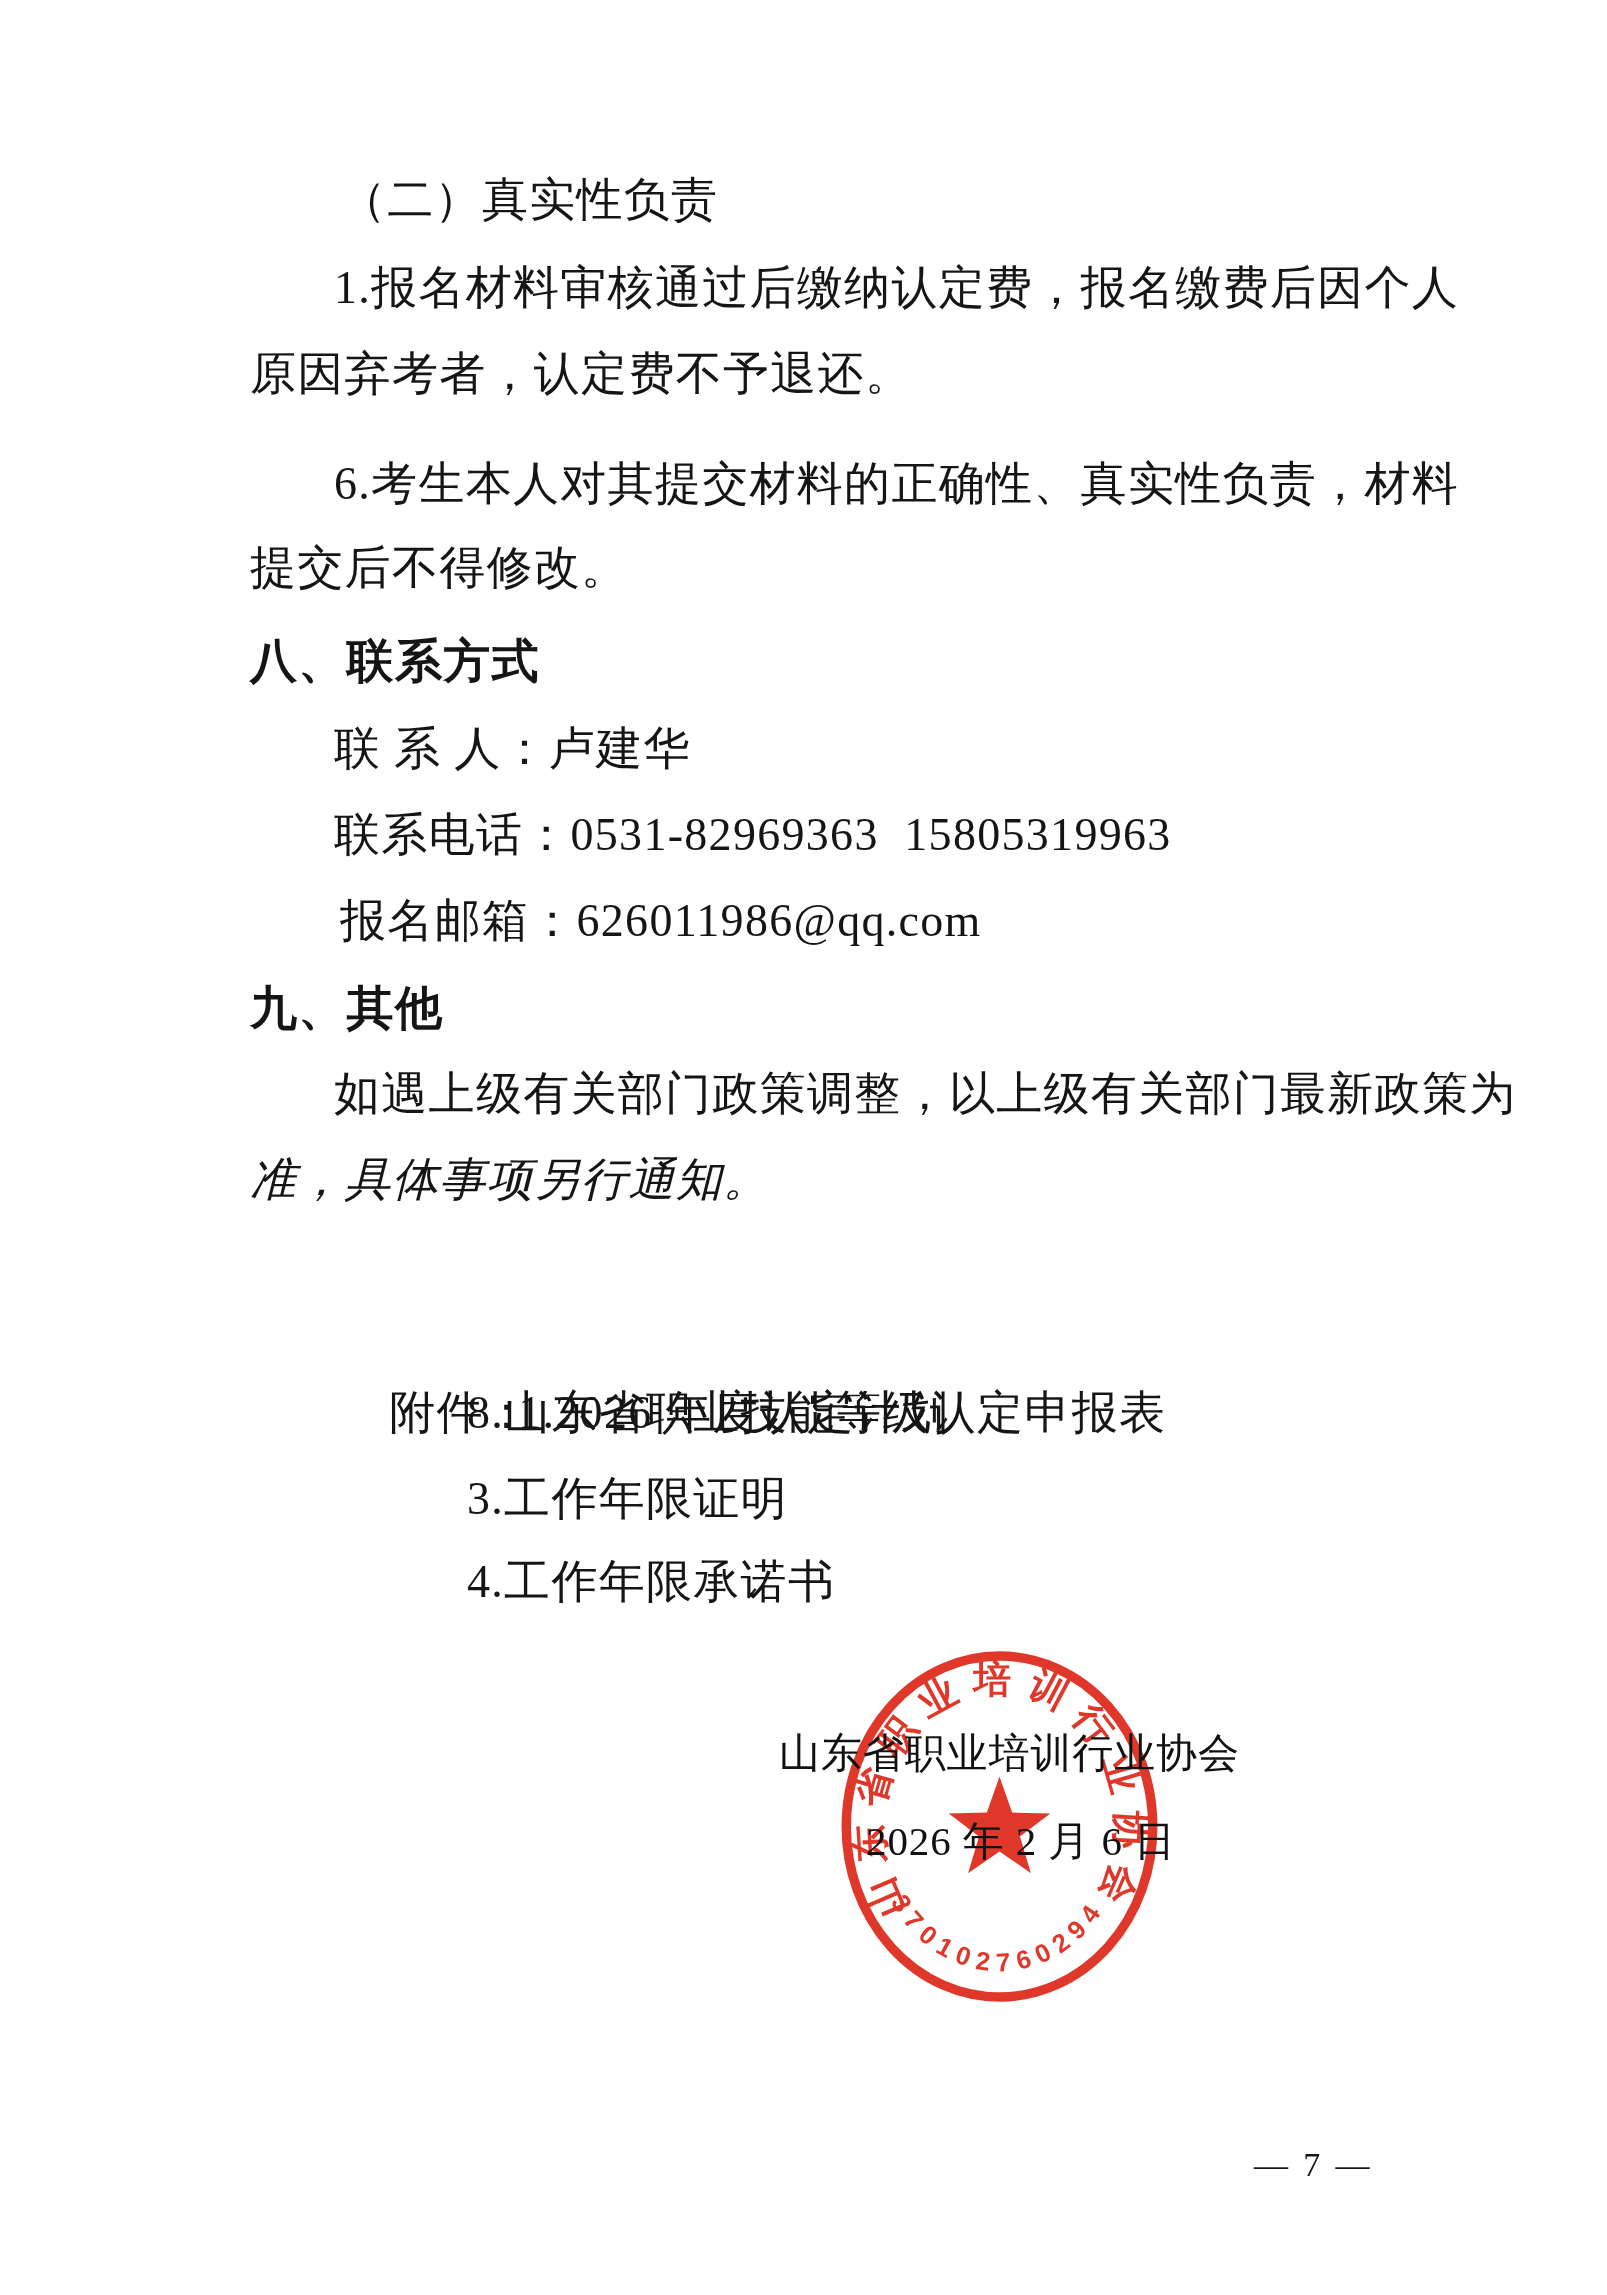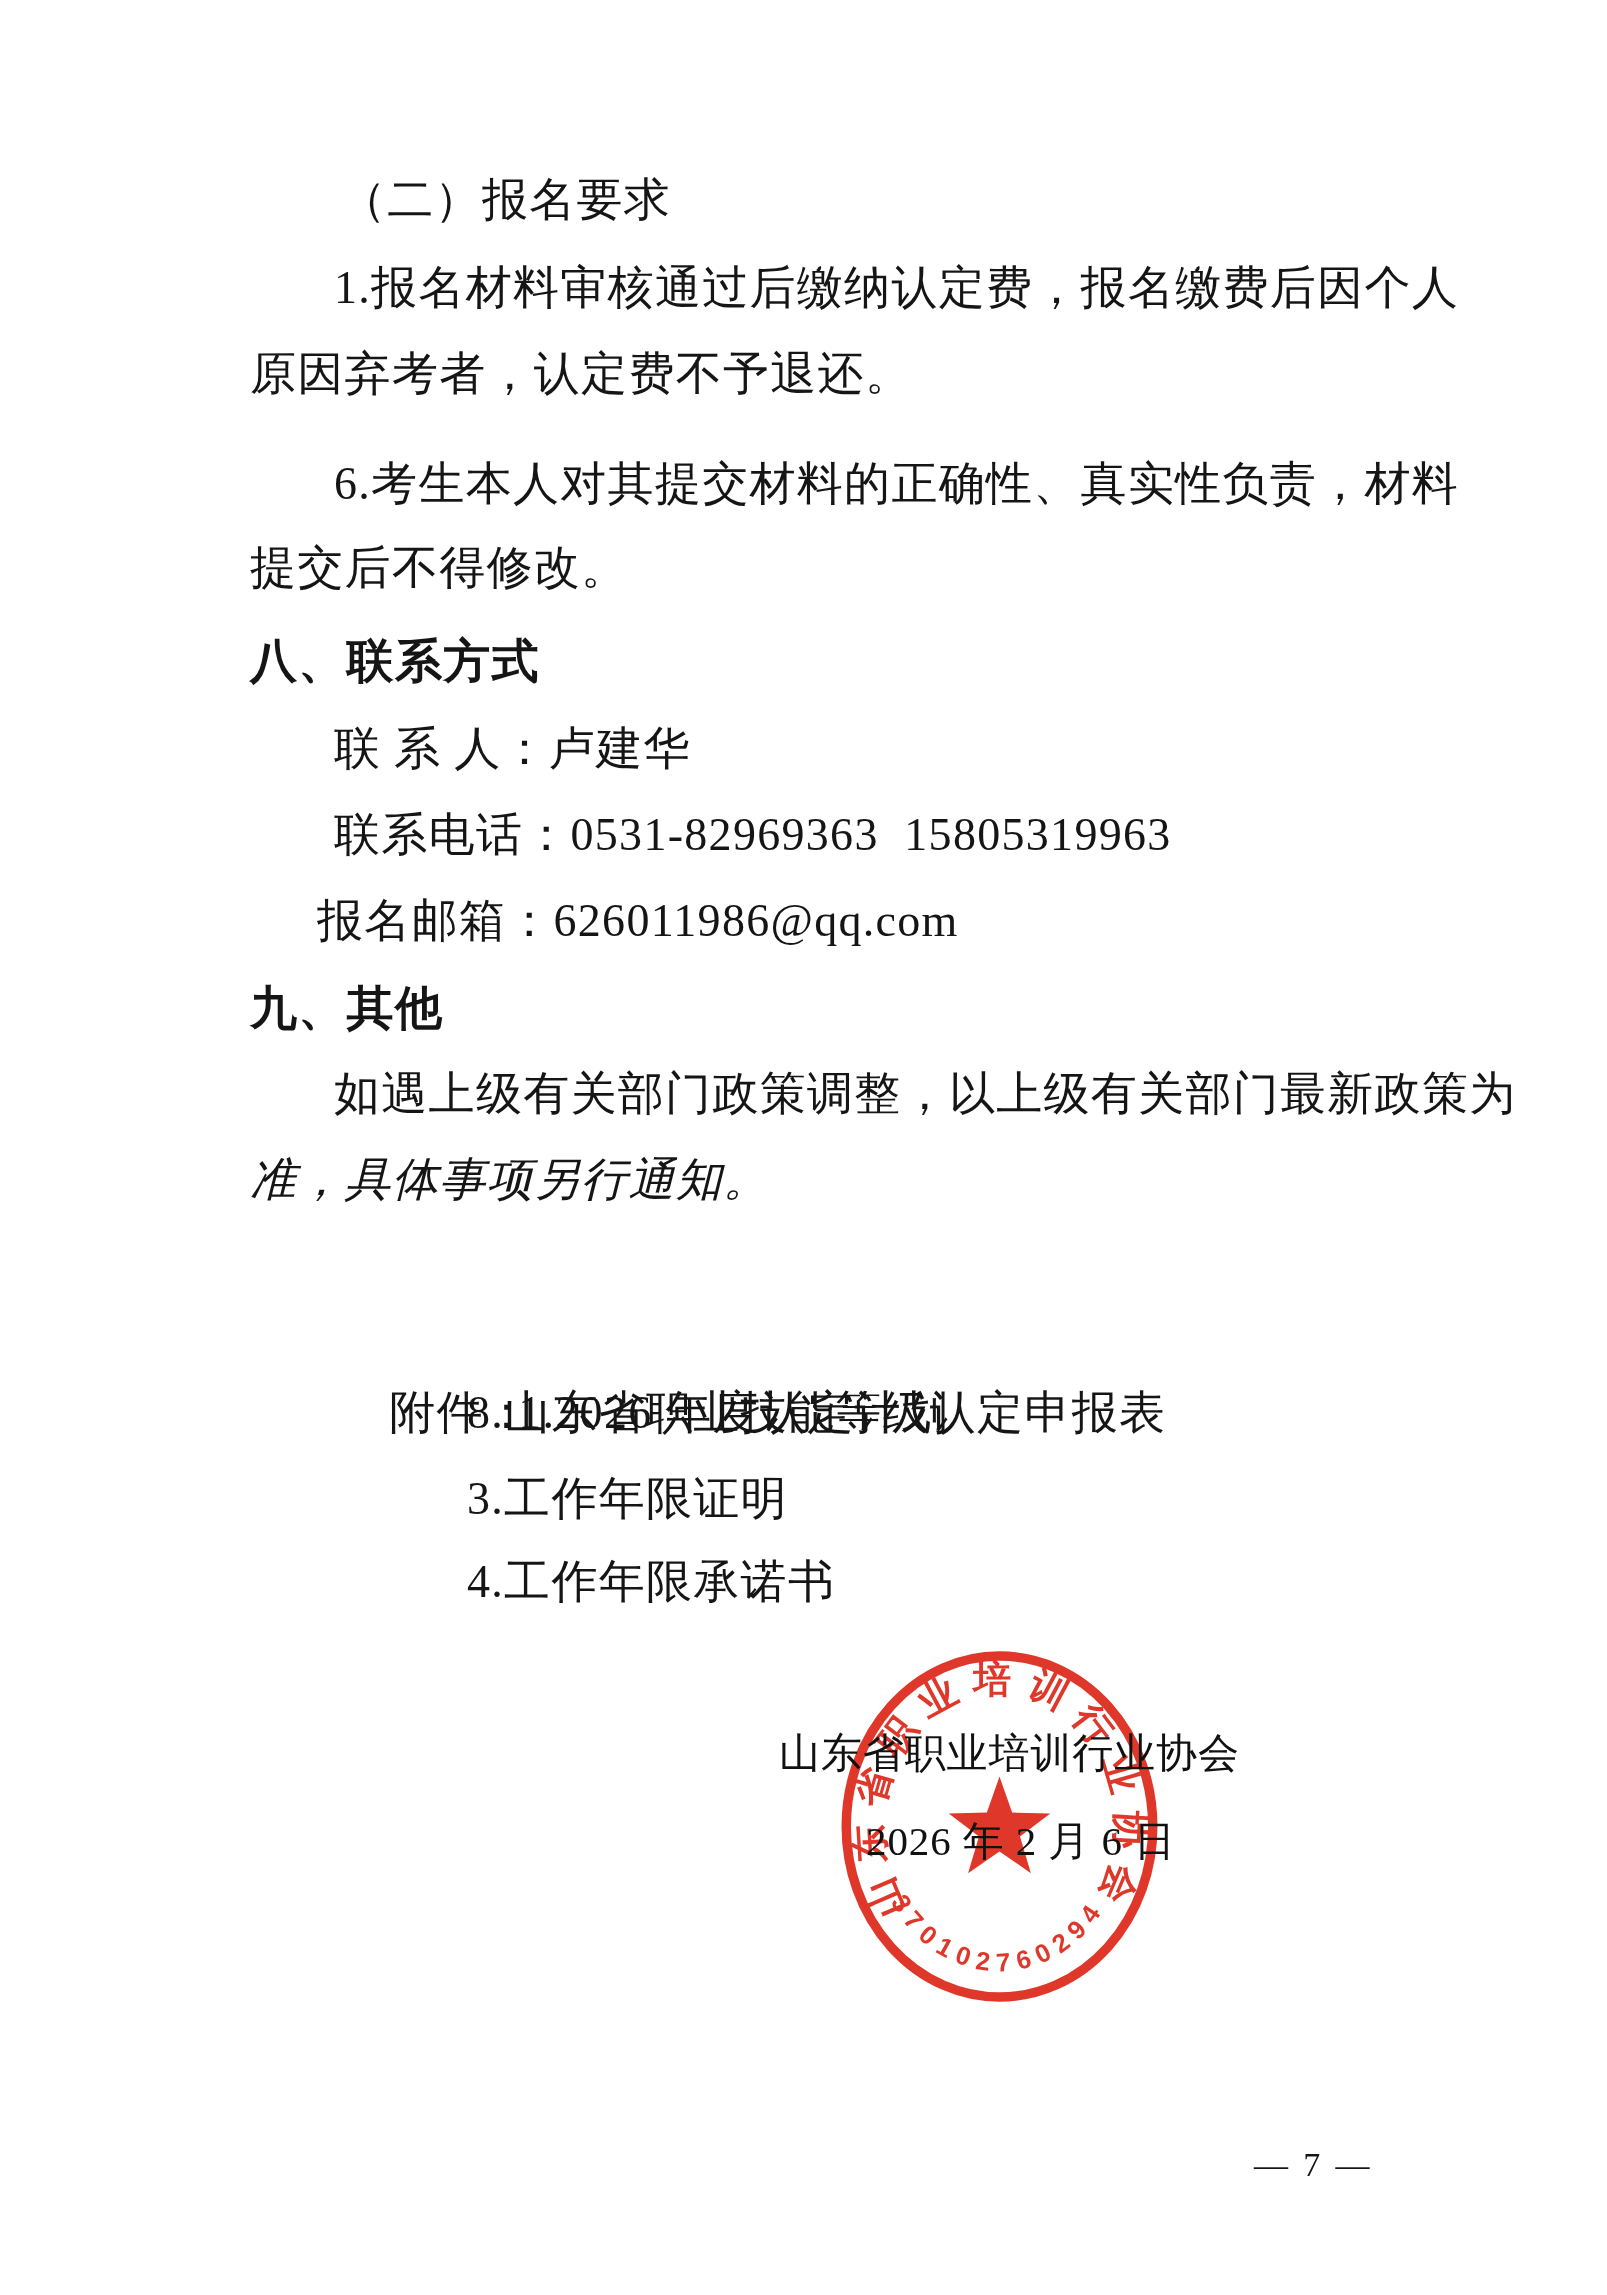--- a/index.html
+++ b/index.html
@@ -59,32 +59,32 @@
     font-weight: bold;
     font-size: 30px;
     letter-spacing: 9px;
   }
 </style>
 </head>
 <body>
 
 <div class="page">
 
-  <div class="line" style="left:340px; top:157px;">（二）报名要求</div>
+  <div class="line" style="left:340px; top:157px;">（二）真实性负责</div>
 
   <div class="line" style="left:334px; top:245px;">1.报名材料审核通过后缴纳认定费，报名缴费后因个人</div>
   <div class="line" style="left:250px; top:331px;">原因弃考者，认定费不予退还。</div>
 
   <div class="line" style="left:334px; top:441px;">6.考生本人对其提交材料的正确性、真实性负责，材料</div>
   <div class="line" style="left:250px; top:525px;">提交后不得修改。</div>
 
   <div class="line heading" style="left:250px; top:618px;">八、联系方式</div>
   <div class="line" style="left:334px; top:706px;">联 系 人：卢建华</div>
   <div class="line" style="left:334px; top:792px;">联系电话：0531-82969363  15805319963</div>
-  <div class="line" style="left:317px; top:878px;">报名邮箱：626011986@qq.com</div>
+  <div class="line" style="left:340px; top:878px;">报名邮箱：626011986@qq.com</div>
 
   <div class="line heading" style="left:250px; top:965px;">九、其他</div>
   <div class="line" style="left:334px; top:1051px;">如遇上级有关部门政策调整，以上级有关部门最新政策为</div>
   <div class="line" style="left:250px; top:1137px;font-style:italic;">准，具体事项另行通知。</div>
 
   <div class="line" style="left:338px; top:1284px;">
     <span class="attach-label">附件：</span><span>1.2026 年度认定计划</span>
   </div>
   <div class="line" style="left:467px; top:1370px;">8.山东省职业技能等级认定申报表</div>
   <div class="line" style="left:467px; top:1456px;">3.工作年限证明</div>

